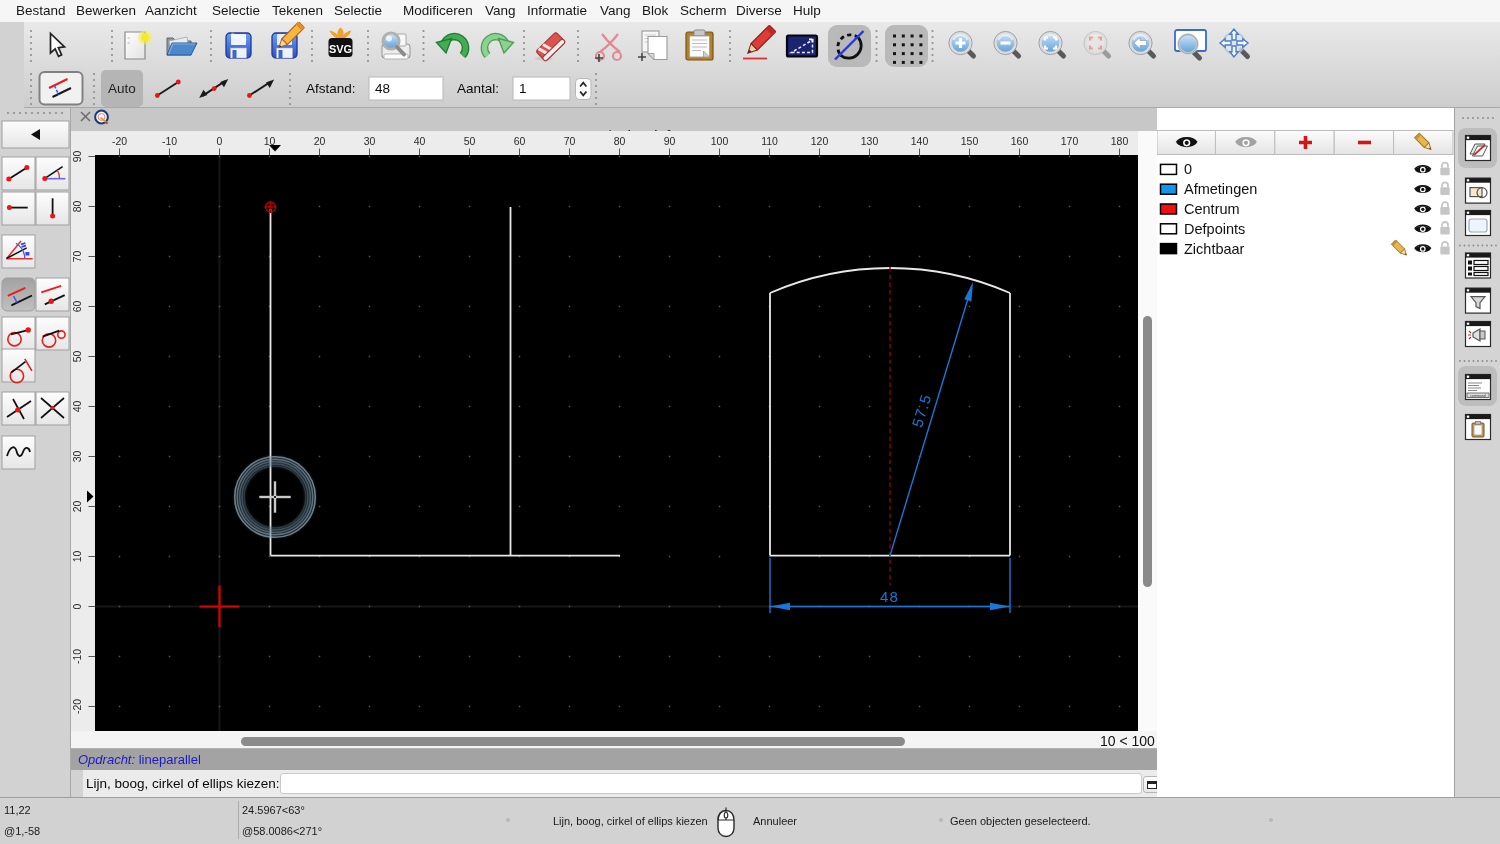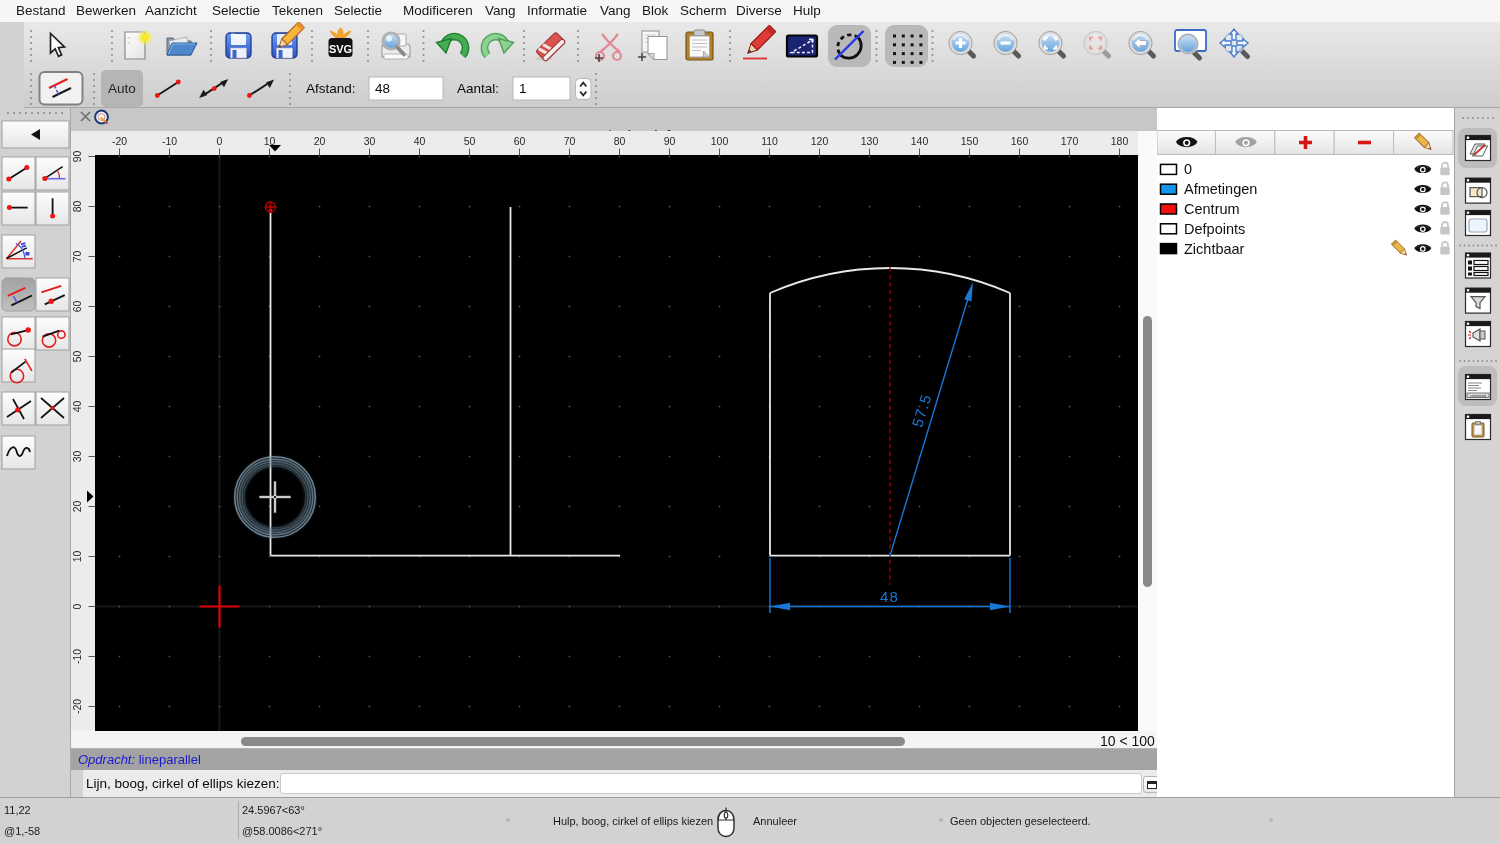--- a/index.html
+++ b/index.html
@@ -943,21 +943,21 @@
 </div>
 </div>
 
 <div id="statusbar">
 <div style="left:4px;top:6px">11,22</div>
 <div style="left:4px;top:27px">@1,-58</div>
 <div style="left:238px;top:3px;width:1px;height:38px;background:#ababab"></div>
 <div style="left:242px;top:6px">24.5967&lt;63°</div>
 <div style="left:242px;top:27px">@58.0086&lt;271°</div>
 <div class="sdot" style="left:506px;top:20px"></div>
-<div style="left:553px;top:17px">Hulp, boog, cirkel of ellips kiezen</div>
+<div style="left:553px;top:17px">Lijn, boog, cirkel of ellips kiezen</div>
 <div style="left:753px;top:17px">Annuleer</div>
 <svg width="22" height="34" style="position:absolute;left:715px;top:8px">
   <path d="M3 14 C3 8 6.5 4.5 11 4.5 C15.5 4.5 19 8 19 14 L19 22 C19 27 15.5 30.5 11 30.5 C6.5 30.5 3 27 3 22 Z" fill="#fdfdfd" stroke="#2a2a2a" stroke-width="1.4"></path>
   <path d="M11 4.5 V14 M3 14 H19" stroke="#2a2a2a" stroke-width="1.2" fill="none"></path>
   <rect x="9.3" y="6.5" width="3.4" height="5.5" rx="1.7" fill="#fff" stroke="#2a2a2a" stroke-width="1.2"></rect>
   <path d="M3 14 C3 8 6.5 4.5 11 4.5 L11 1.5" stroke="#2a2a2a" stroke-width="1.2" fill="none"></path>
 </svg>
 <div class="sdot" style="left:939px;top:20px"></div>
 <div style="left:950px;top:17px">Geen objecten geselecteerd.</div>
 <div class="sdot" style="left:1269px;top:20px"></div>

